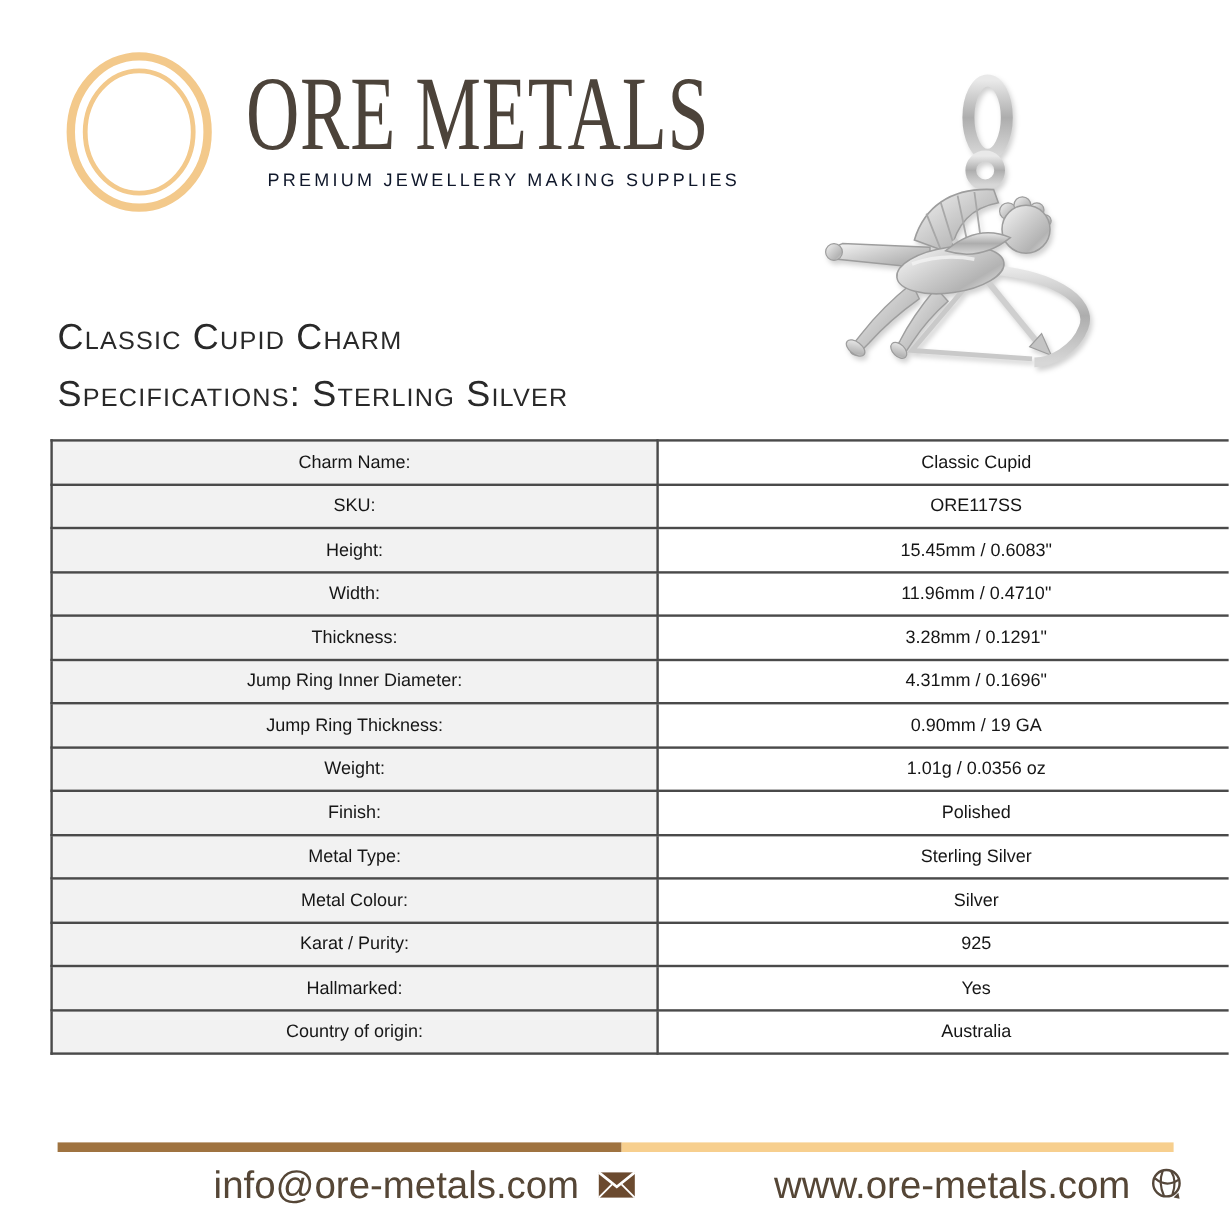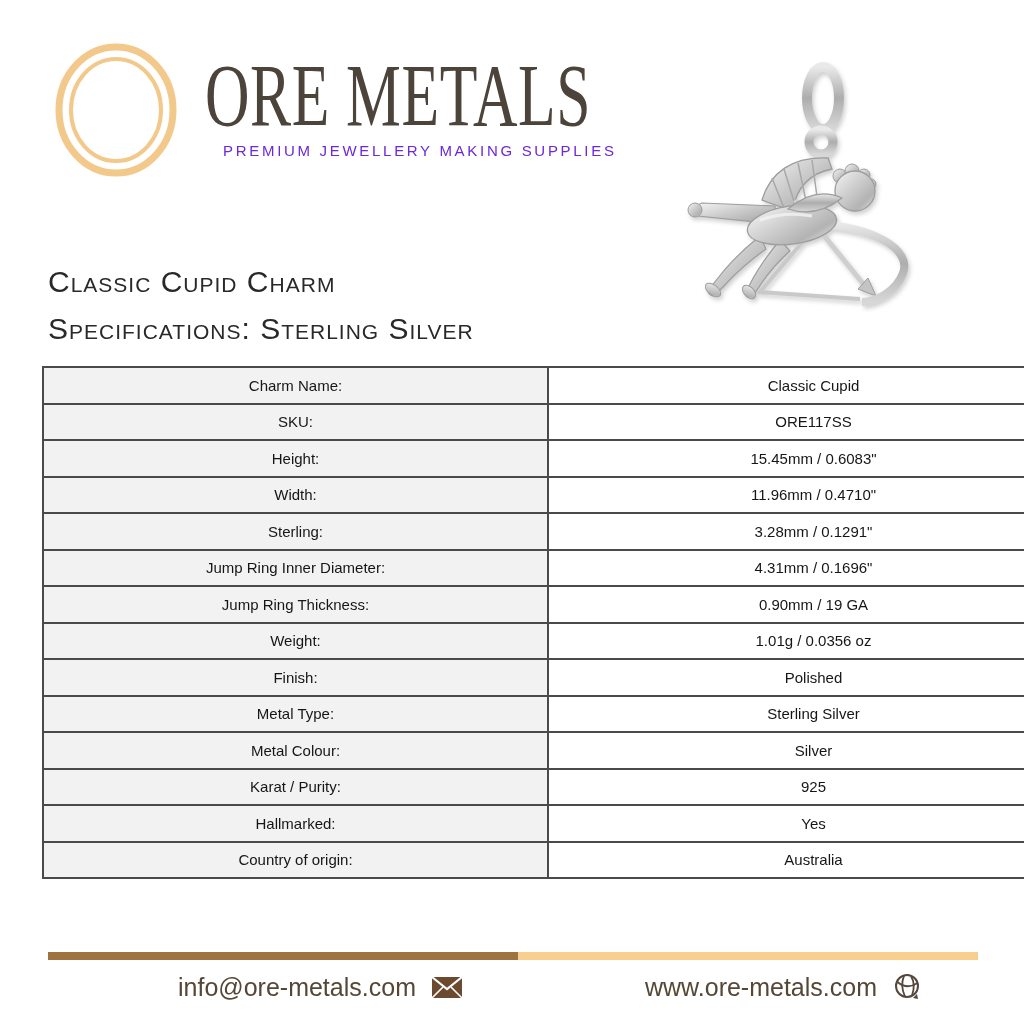--- a/index.html
+++ b/index.html
@@ -31,21 +31,21 @@
     letter-spacing: 0.01em;
     transform: scaleX(0.70);
     transform-origin: top left;
   }
   .brand-tagline {
     position: absolute;
     left: 223px;
     top: 142px;
     font-size: 15px;
     letter-spacing: 2.7px;
-    color: #6d28d9;
+    color: #0f172a;
     white-space: nowrap;
   }
 
   
   .charm {
     position: absolute;
     left: 660px;
     top: 28px;
   }
 
@@ -96,21 +96,21 @@
   .divider-brown { width: 470px; height: 8px; background: #9f7340; }
   .divider-tan   { width: 460px; height: 8px; background: #f7cf8e; }
 
   .footer-contact {
     position: absolute;
     top: 968px;
     height: 38px;
     display: flex;
     align-items: center;
     gap: 15px;
-    font-size: 25px;
+    font-size: 32px;
     color: #554636;
     white-space: nowrap;
   }
   .footer-email-group   { left: 178px; }
   .footer-website-group { left: 645px; justify-content: flex-end; }
   .footer-icon { display: inline-flex; align-items: center; }
 </style>
 </head>
 <body>
 
@@ -192,21 +192,21 @@
       </tr>
       <tr>
         <td class="label-cell">Height:</td>
         <td class="value-cell">15.45mm / 0.6083"</td>
       </tr>
       <tr>
         <td class="label-cell">Width:</td>
         <td class="value-cell">11.96mm / 0.4710"</td>
       </tr>
       <tr>
-        <td class="label-cell">Sterling:</td>
+        <td class="label-cell">Thickness:</td>
         <td class="value-cell">3.28mm / 0.1291"</td>
       </tr>
       <tr>
         <td class="label-cell">Jump Ring Inner Diameter:</td>
         <td class="value-cell">4.31mm / 0.1696"</td>
       </tr>
       <tr>
         <td class="label-cell">Jump Ring Thickness:</td>
         <td class="value-cell">0.90mm / 19 GA</td>
       </tr>

